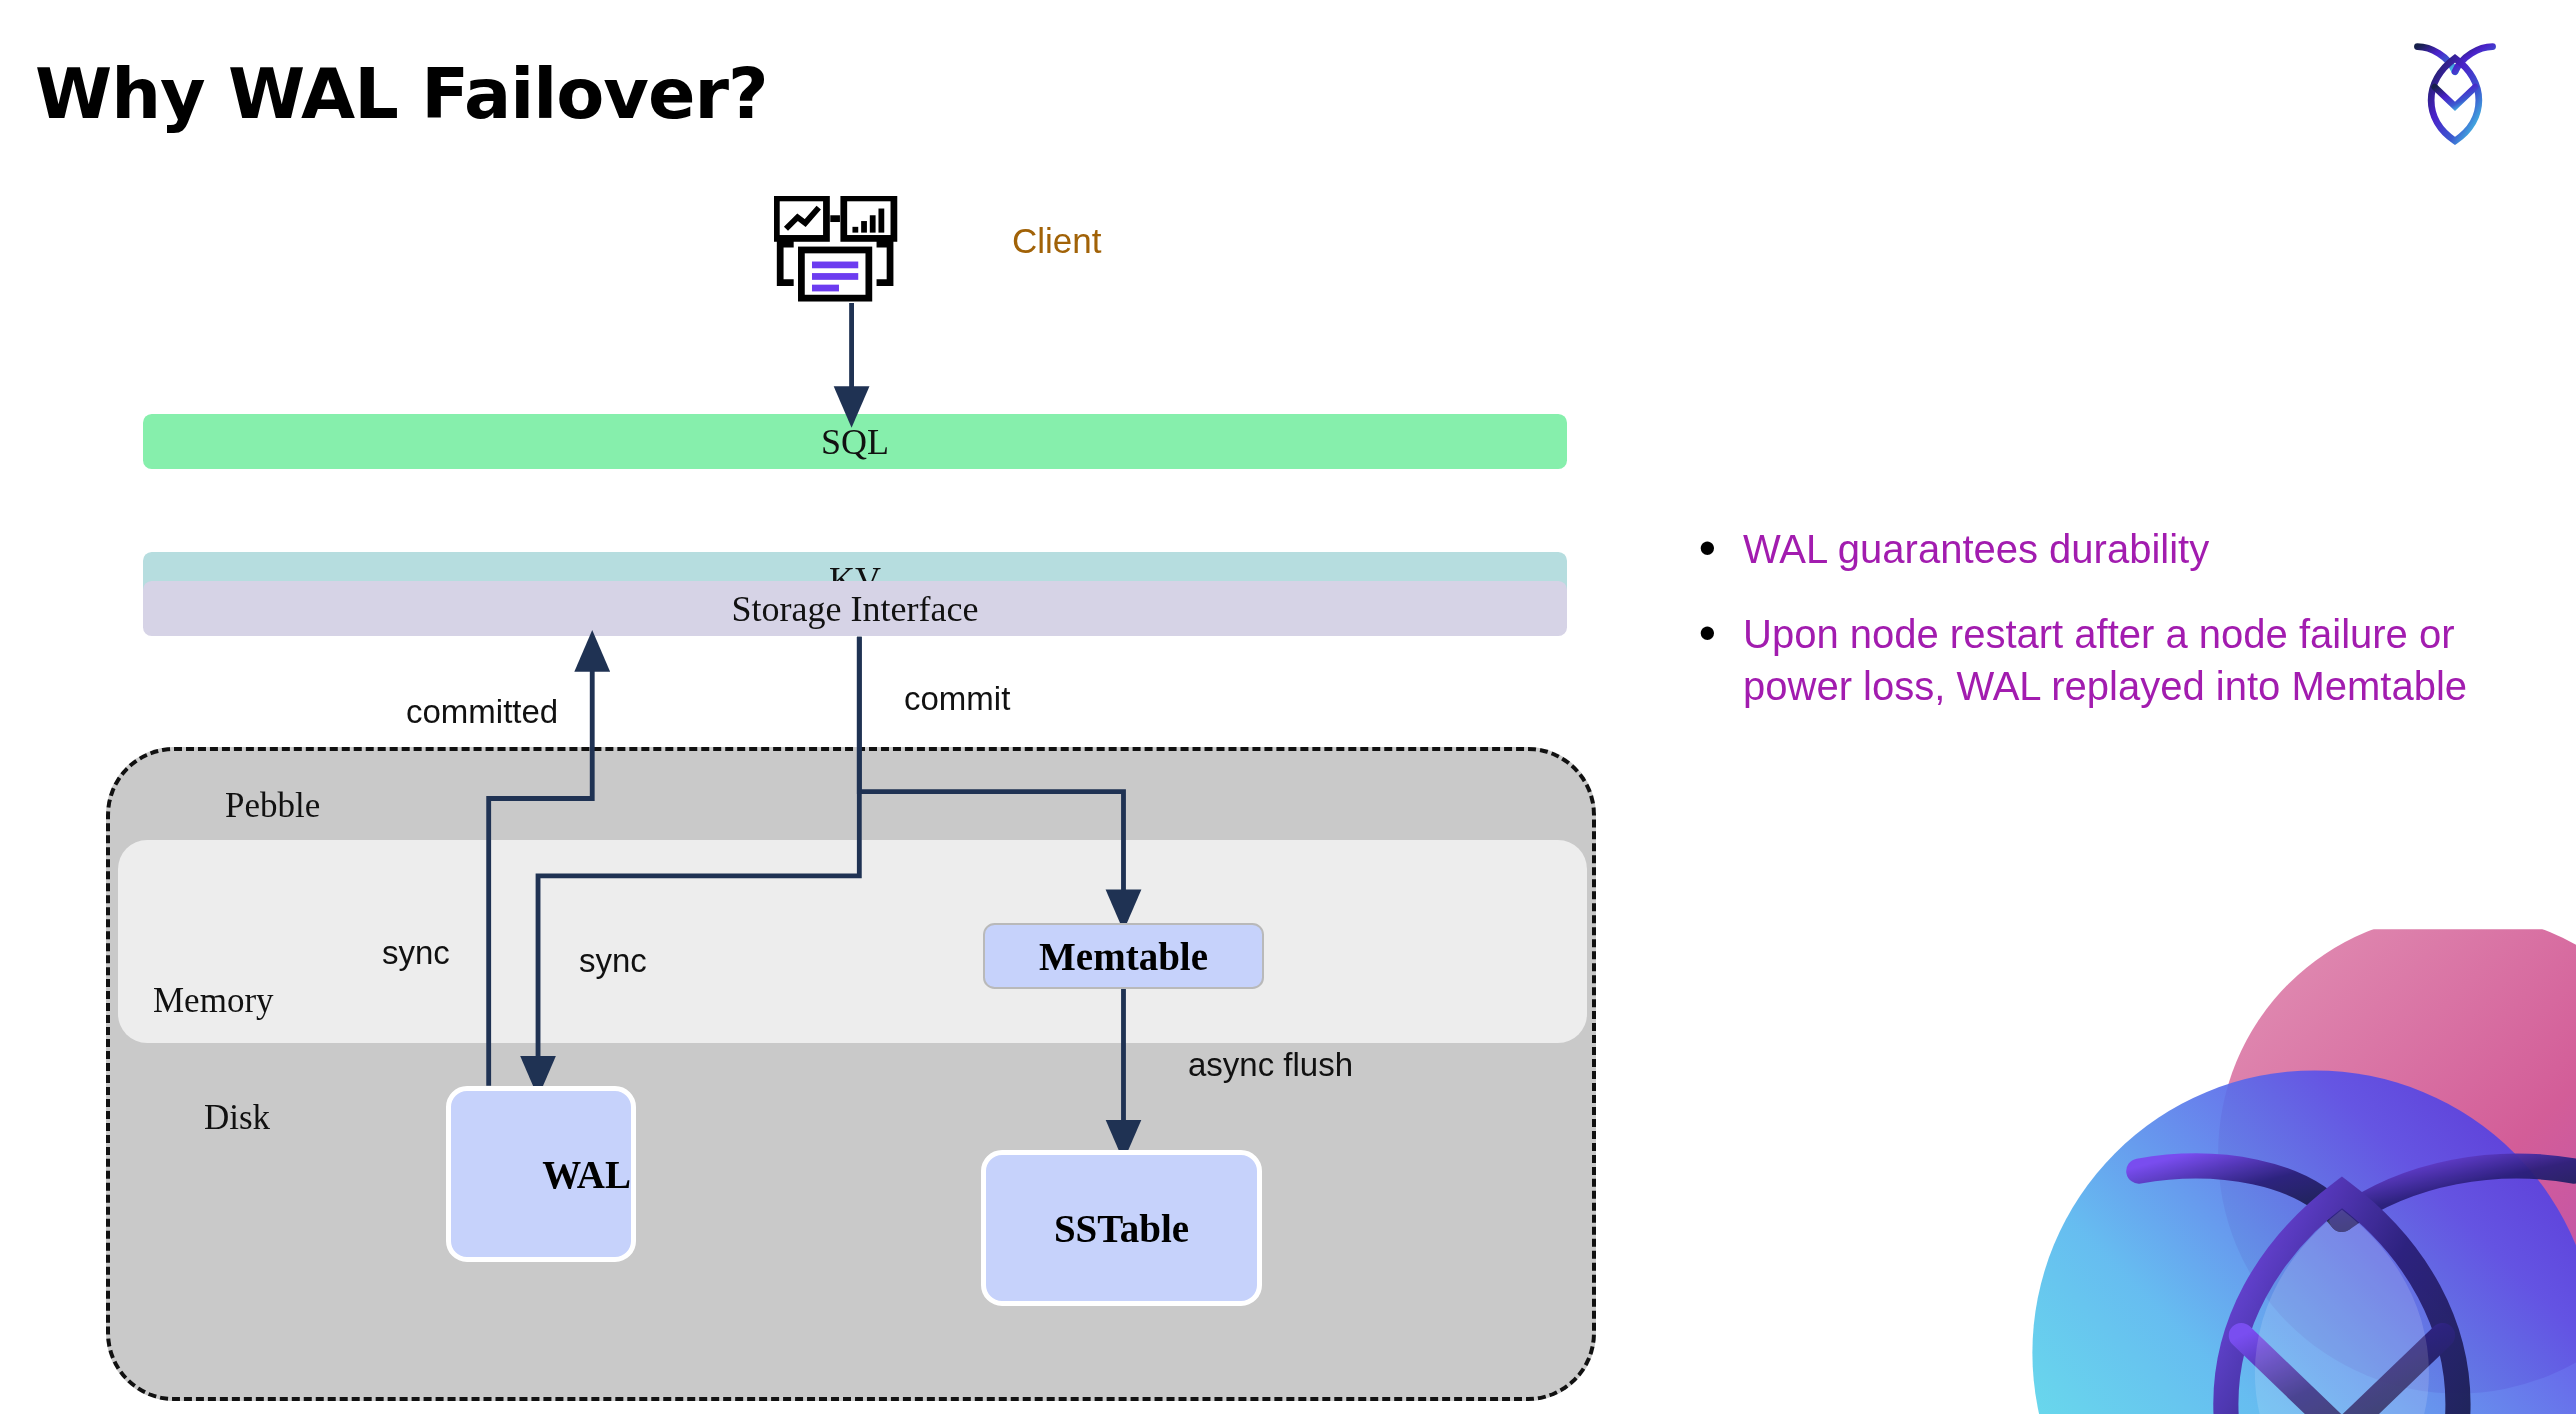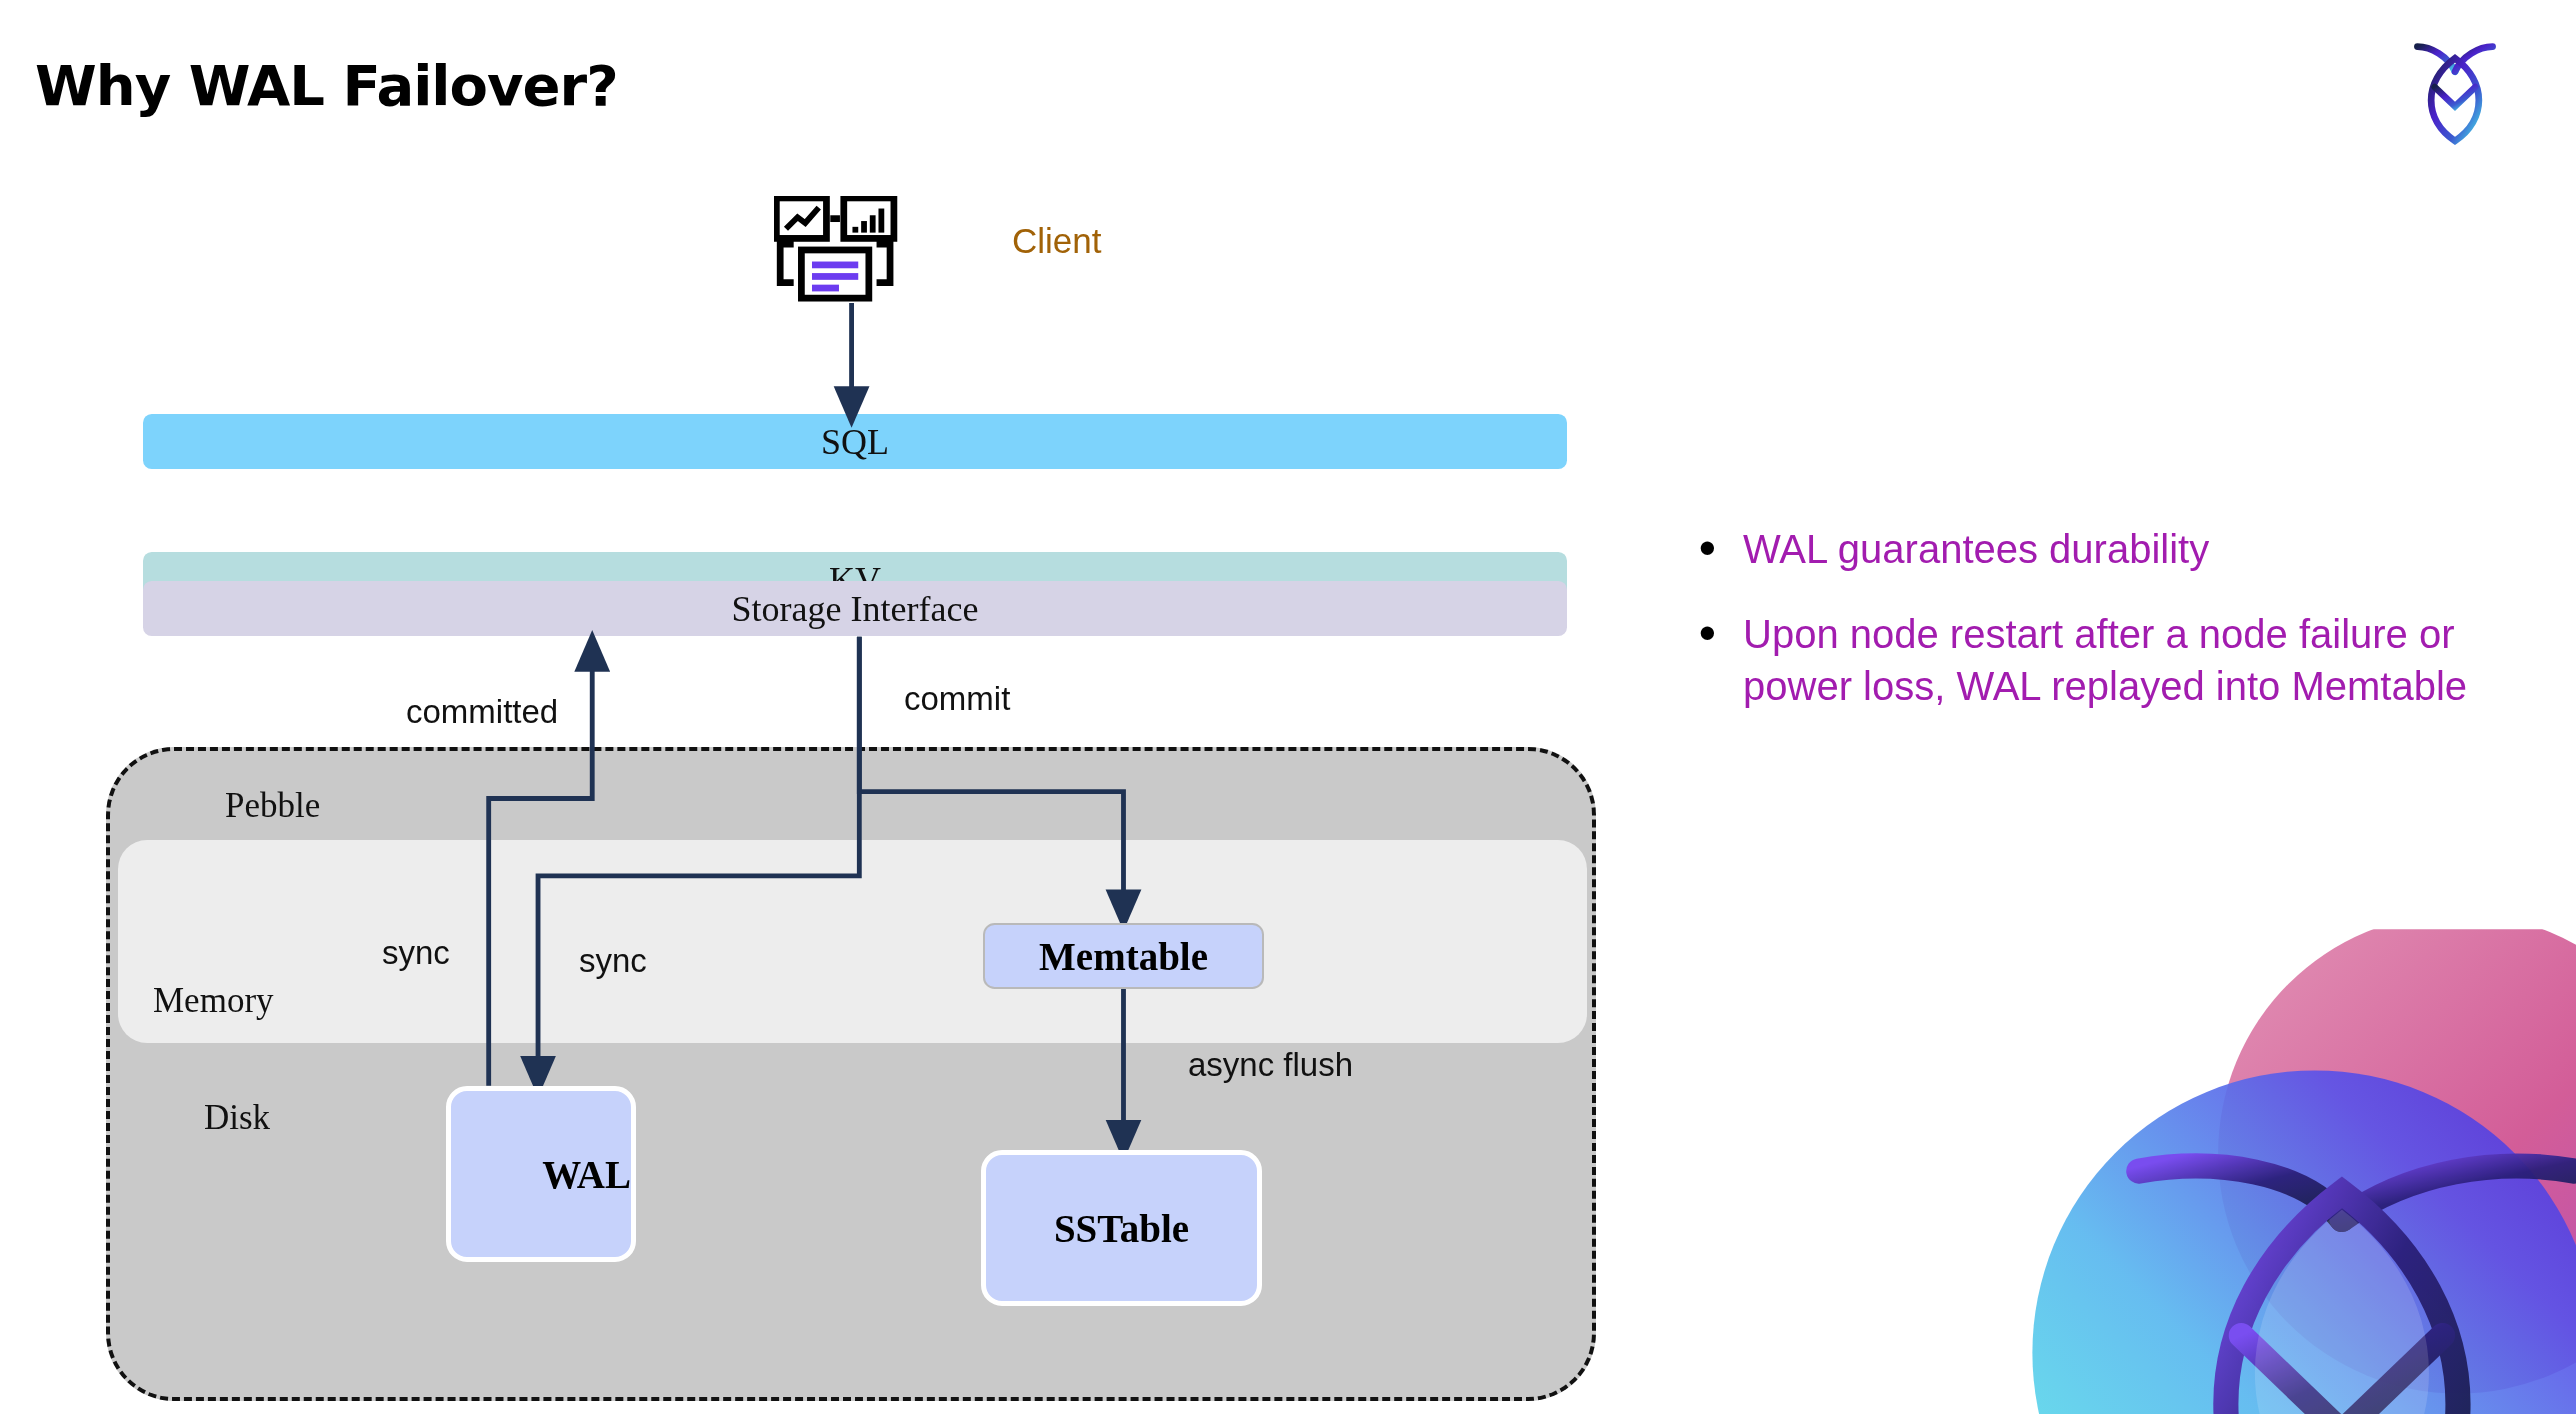--- a/index.html
+++ b/index.html
@@ -15,21 +15,21 @@
     font-family: "Liberation Sans", sans-serif;
   }
 
   
   #slide-title {
     position: absolute;
     left: 35px;
     top: 53px;
     font-family: "DejaVu Sans", sans-serif;
     font-weight: 700;
-    font-size: 56px;
+    font-size: 70px;
     letter-spacing: -1px;
     color: #000000;
     white-space: nowrap;
   }
 
   
   #client-icon {
     position: absolute;
     left: 774px;
     top: 196px;
@@ -231,21 +231,21 @@
     <polyline points="106,50 120,50 120,90 106,90" fill="none" stroke="#000000" stroke-width="7"></polyline>
 
     <rect x="28" y="56" width="70" height="50" fill="#ffffff" stroke="#000000" stroke-width="7"></rect>
     <rect x="39" y="68" width="48" height="7" fill="#6c3cf0"></rect>
     <rect x="39" y="80" width="48" height="7" fill="#6c3cf0"></rect>
     <rect x="39" y="92" width="28" height="7" fill="#6c3cf0"></rect>
   </svg>
 </div>
 <div id="client-label">Client</div>
 
-<div class="layer-bar" id="layer-sql" style="background:#7dd3fc">
+<div class="layer-bar" id="layer-sql" style="background:#86efac">
   <span>SQL</span>
 </div>
 <div class="layer-bar" id="layer-kv" style="background:#b6dddf">
   <span>KV</span>
 </div>
 <div class="layer-bar" id="layer-si" style="background:#d6d3e6">
   <span>Storage Interface</span>
 </div>
 
 <div id="pebble-box"></div>

